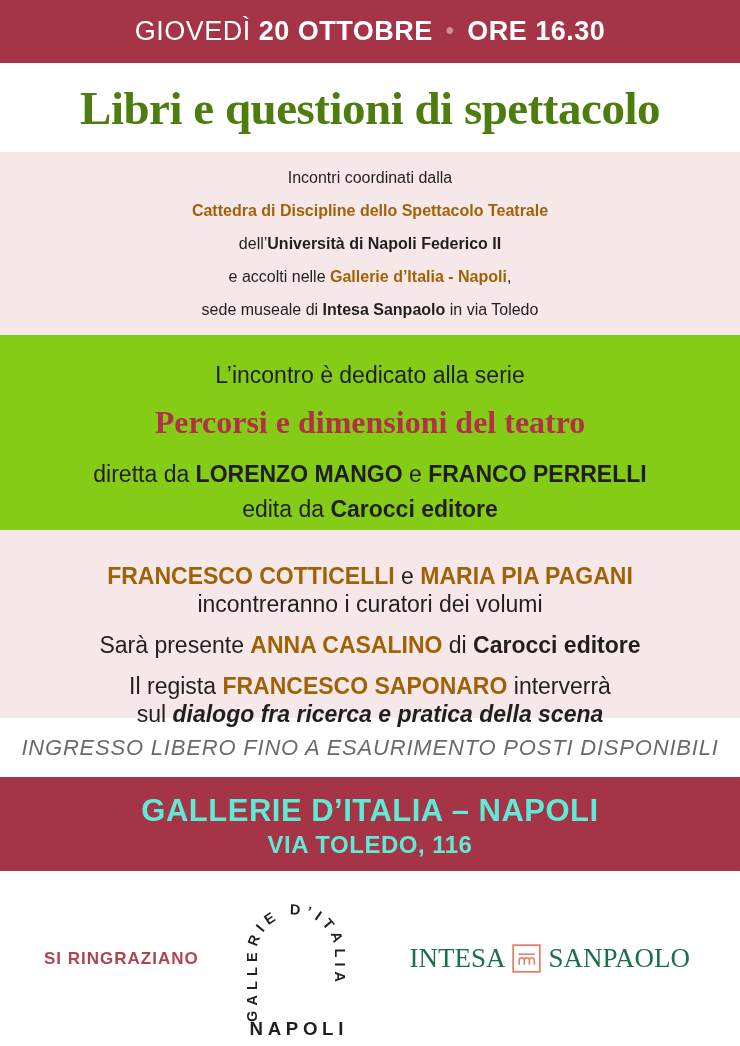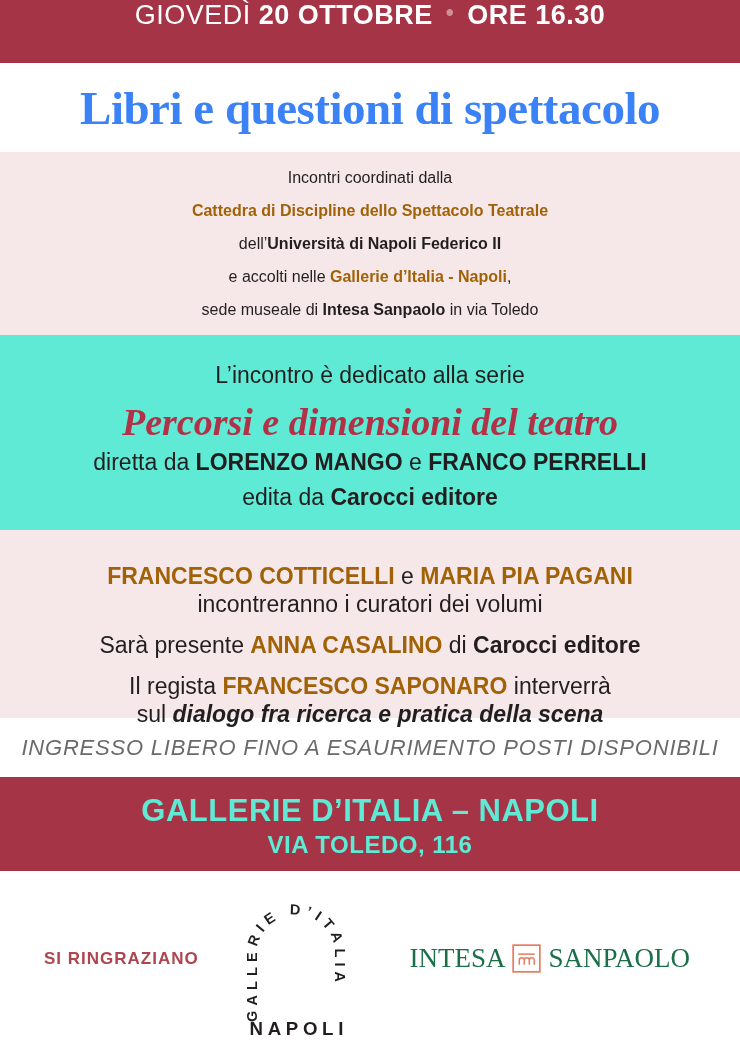--- a/index.html
+++ b/index.html
@@ -7,51 +7,51 @@
   body {
     width: 740px; height: 1046px;
     font-family: "Liberation Sans", sans-serif;
     background: #ffffff; color: #221E1F; overflow: hidden;
   }
   .poster { width: 740px; height: 1046px; display: flex; flex-direction: column; }
 
   
   .banner-top {
     height: 63px; background: #A63447; color: #fff;
-    display: flex; align-items: flex-start; justify-content: center;
+    display: flex; align-items: center; justify-content: center;
     font-size: 27px; letter-spacing: .5px; white-space: pre;
   }
   .banner-top .semi { font-weight: 500; }
   .banner-top .b   { font-weight: 700; }
   .dot { color: #CE8F96; font-size: 23px; margin: 0 13px; font-weight: 700; }
 
   
   .title-sec { height: 89px; display: flex; align-items: center; justify-content: center; background: #fff; }
   h1.title {
     font-family: "Liberation Serif", serif; font-weight: 700;
-    font-size: 47px; color: #3b82f6; letter-spacing: -0.5px; white-space: nowrap;
+    font-size: 47px; color: #4d7c0f; letter-spacing: -0.5px; white-space: nowrap;
   }
 
   .pink { background: #F6E8E8; }
   .red  { color: #a16207; font-weight: 700; }
   .b    { font-weight: 700; }
   .i    { font-style: italic; }
 
   
   .intro-sec {
     height: 183px; display: flex; flex-direction: column; justify-content: center;
     text-align: center; font-size: 16px; line-height: 33px;
   }
 
   
-  .series-sec { height: 195px; text-align: center; font-size: 23px; background: #5eead4; padding-top: 26px; }
+  .series-sec { height: 195px; text-align: center; font-size: 23px; background: #84cc16; padding-top: 26px; }
   .series-sec .lead { line-height: 28px; }
   .series-title {
-    font-family: "Liberation Serif", serif; font-style: italic; font-weight: 700;
-    font-size: 38px; color: #B23147; line-height: 46px; margin: 10px 0 3px;
+    font-family: "Liberation Serif", serif; font-weight: 700;
+    font-size: 32px; color: #B23147; line-height: 46px; margin: 10px 0 15px;
   }
   .series-sec .directors { line-height: 28px; margin-bottom: 7px; }
   .series-sec .publisher { line-height: 28px; }
 
   
   .speakers-sec { height: 188px; text-align: center; font-size: 23px; padding-top: 32px; }
   .speakers-sec p { line-height: 28px; }
   .speakers-sec .gap { margin-top: 13px; }
 
   

